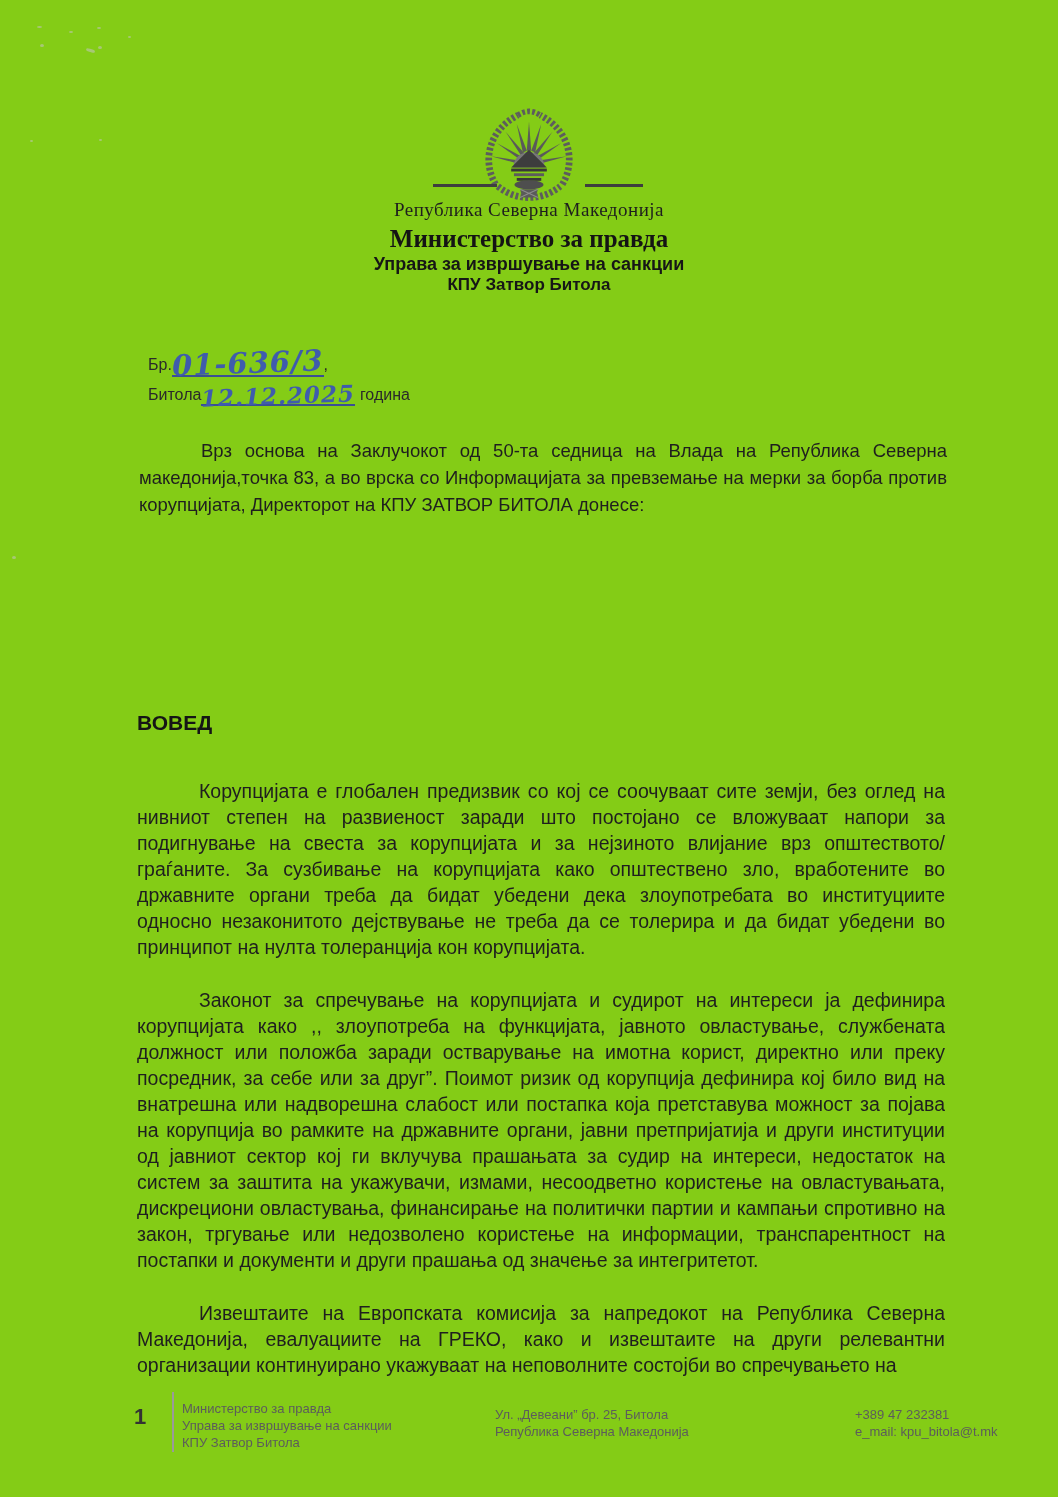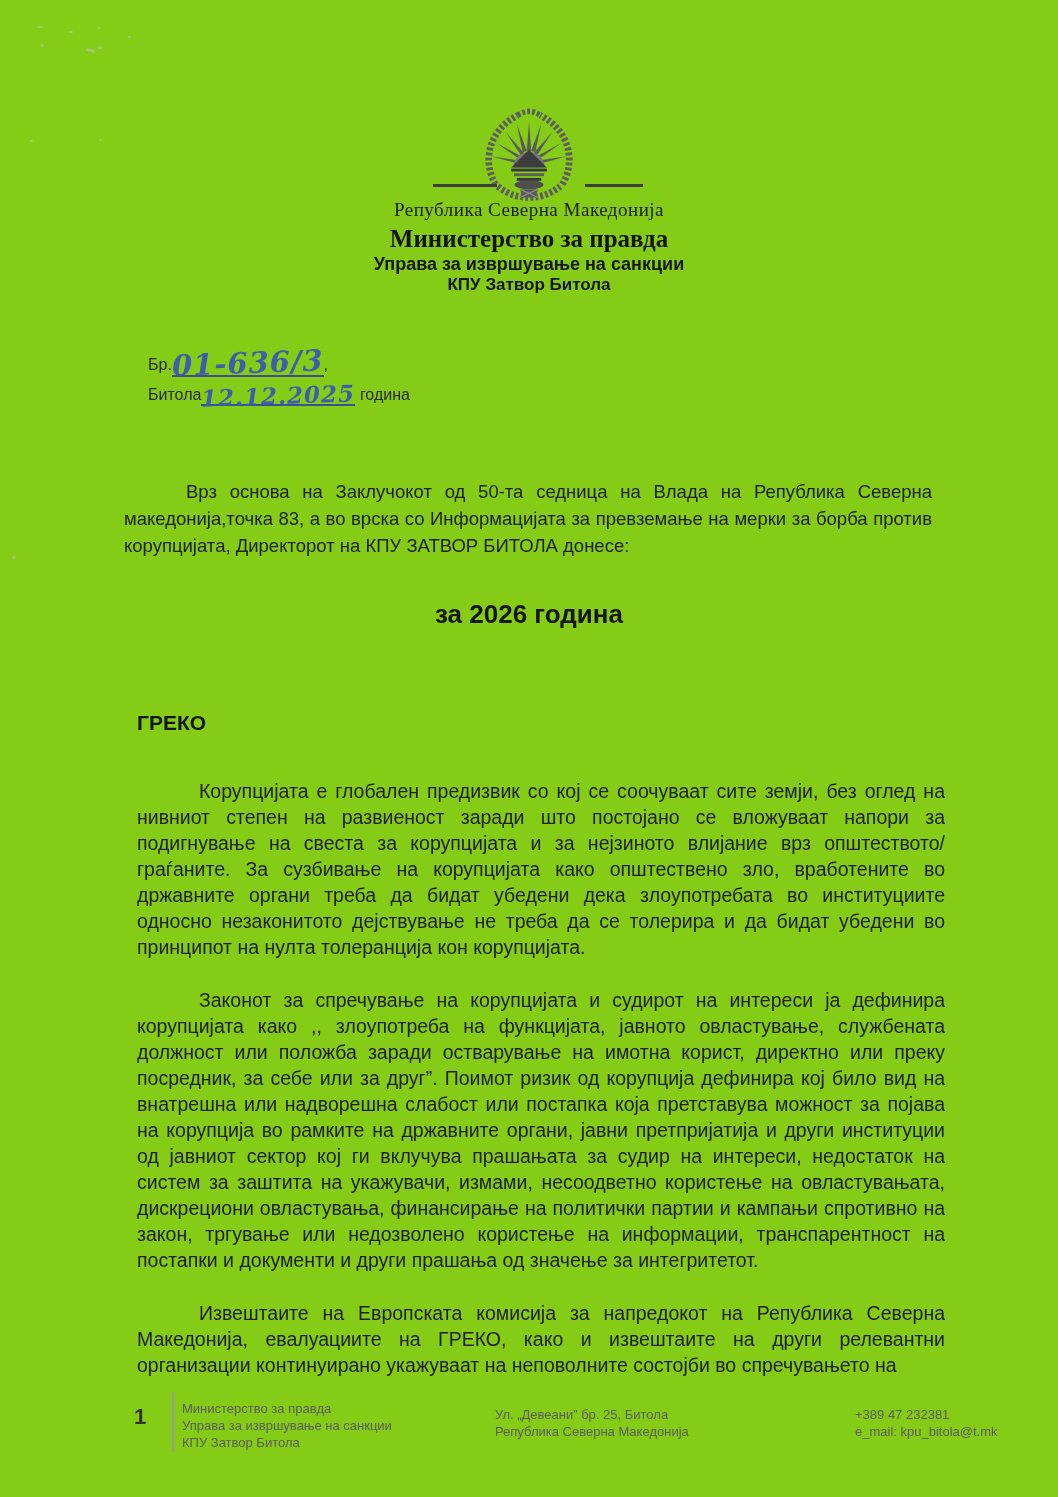--- a/index.html
+++ b/index.html
@@ -46,24 +46,23 @@
   .hw {
     font-family:"DejaVu Serif", serif; font-style:italic; font-weight:bold;
     color:#3f5cad; display:inline-block; transform:rotate(-2deg);
     letter-spacing:1px; line-height:1;
   }
   .hw-num  { font-size:29px; position:relative; top:3px; }
   .hw-date { font-size:23px; position:relative; top:4px; }
   .ref-row.second { margin-top:3px; }
   
   .preamble {
-    position:absolute; left:124px; top:437px; width:808px;
+    position:absolute; left:139px; top:437px; width:808px;
     font-size:18.5px; line-height:27px; text-align:justify; text-indent:62px;
     color:#1f1f1f;
-    margin-top:41px;
   }
   
   .doc-title {
     position:absolute; top:596px; left:0; width:100%; text-align:center;
     font-size:26px; font-weight:bold; line-height:37px; color:#151515;
   }
   
   .section-heading {
     position:absolute; left:137px; top:711px;
     font-size:21px; font-weight:bold; color:#151515;
@@ -146,24 +145,23 @@
       <span>Бр.</span><span class="ref-underline num"><span class="hw hw-num">01-636/3</span></span><span>,</span>
     </div>
     <div class="ref-row second">
       <span>Битола</span><span class="ref-underline date"><span class="hw hw-date">12.12.2025</span></span> <span>година</span>
     </div>
   </div>
 
   <p class="preamble">Врз основа на Заклучокот од 50-та седница на Влада на Република Северна македонија,точка 83, а во врска со Информацијата за превземање на мерки за борба против корупцијата, Директорот на КПУ ЗАТВОР БИТОЛА донесе:</p>
 
   <div class="doc-title">
-    <div>за 2026 година</div>
   </div>
 
-  <div class="section-heading">ГРЕКО</div>
+  <div class="section-heading">ВОВЕД</div>
 
   <div class="body-flow">
     <p>Корупцијата е глобален предизвик со кој се соочуваат сите земји, без оглед на нивниот степен на развиеност заради што постојано се вложуваат напори за подигнување на свеста за корупцијата и за нејзиното влијание врз општеството/граѓаните. За сузбивање на корупцијата како општествено зло, вработените во државните органи треба да бидат убедени дека злоупотребата во институциите односно незаконитото дејствување не треба да се толерира и да бидат убедени во принципот на нулта толеранција кон корупцијата.</p>
     <p>Законот за спречување на корупцијата и судирот на интереси ја дефинира корупцијата како ,, злоупотреба на функцијата, јавното овластување, службената должност или положба заради остварување на имотна корист, директно или преку посредник, за себе или за друг”. Поимот ризик од корупција дефинира кој било вид на внатрешна или надворешна слабост или постапка која претставува можност за појава на корупција во рамките на државните органи, јавни претпријатија и други институции од јавниот сектор кој ги вклучува прашањата за судир на интереси, недостаток на систем за заштита на укажувачи, измами, несоодветно користење на овластувањата, дискрециони овластувања, финансирање на политички партии и кампањи спротивно на закон, тргување или недозволено користење на информации, транспарентност на постапки и документи и други прашања од значење за интегритетот.</p>
     <p>Извештаите на Европската комисија за напредокот на Република Северна Македонија, евалуациите на ГРЕКО, како и извештаите на други релевантни организации континуирано укажуваат на неповолните состојби во спречувањето на</p>
   </div>
 
   <div class="footer-pageno">1</div>
   <div class="footer-vrule"></div>
 

